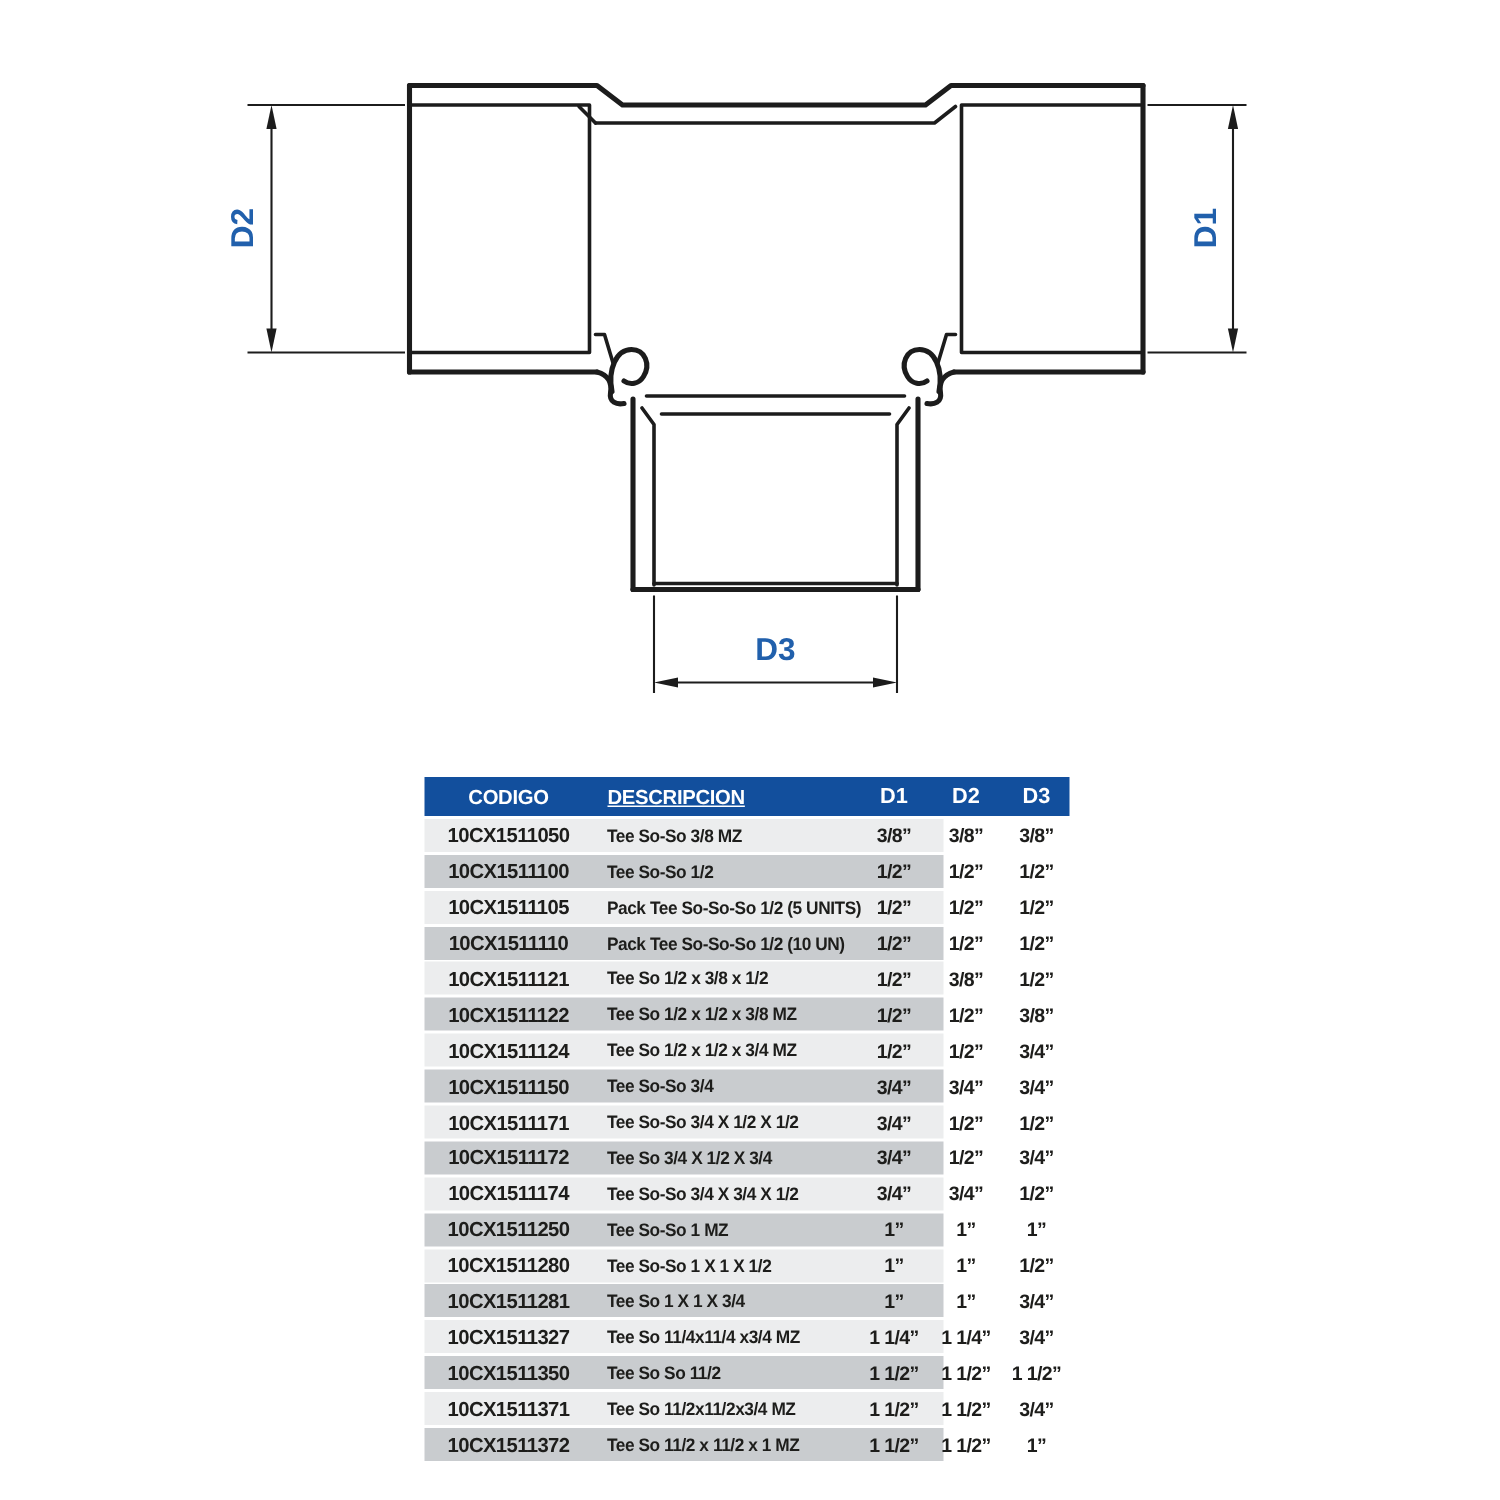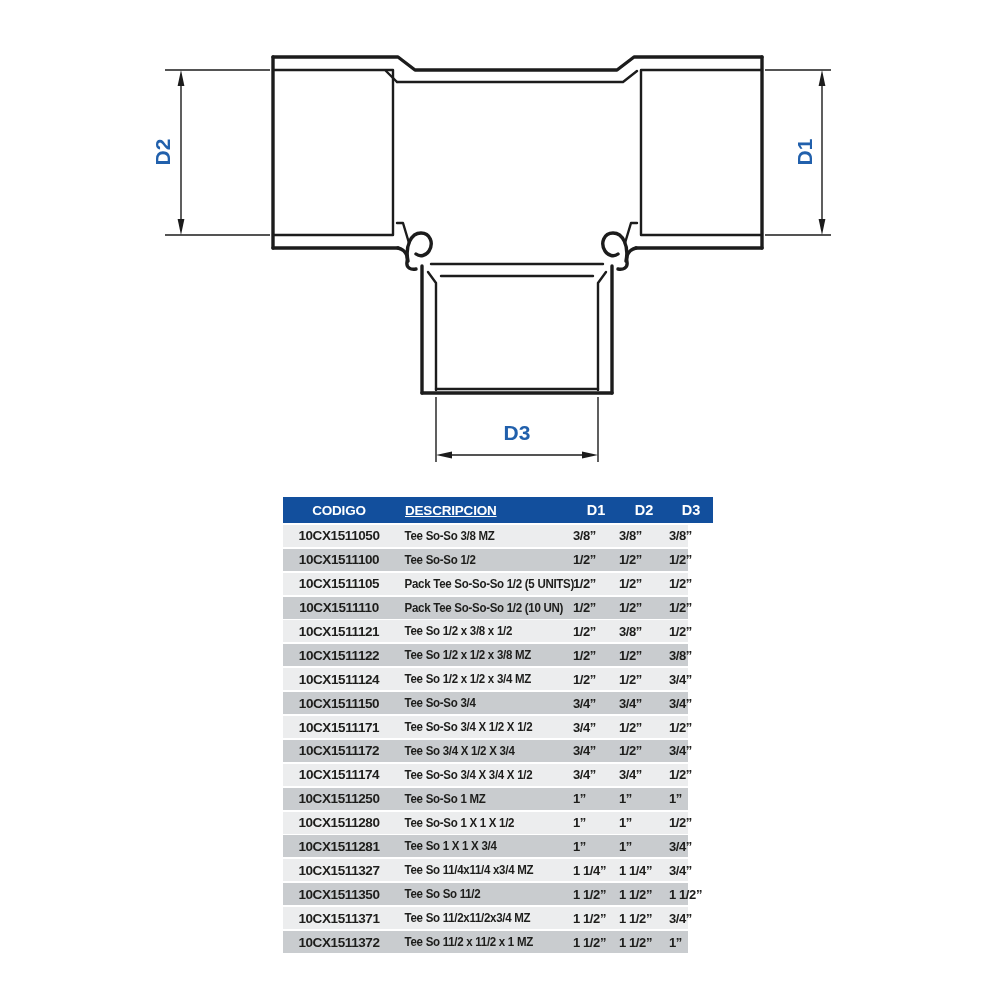--- a/index.html
+++ b/index.html
@@ -17,35 +17,35 @@
 
   
   .diagram{position:absolute;left:0;top:0;width:1000px;height:505px;}
   .outline{fill:none;stroke:var(--line);stroke-width:3.4;stroke-linejoin:round;stroke-linecap:round;}
   .inner{fill:none;stroke:var(--line);stroke-width:2.4;stroke-linejoin:round;stroke-linecap:round;}
   .dim{fill:none;stroke:var(--line);stroke-width:1.4;}
   .arrow{fill:var(--line);stroke:none;}
   .dim-label{fill:var(--accent);font-family:"Liberation Sans",sans-serif;font-weight:bold;font-size:21px;letter-spacing:0px;}
 
   
-  .tbl{position:absolute;left:283px;top:497px;width:430px;}
+  .tbl{position:absolute;left:283px;top:518px;width:430px;}
   .t-head{display:grid;grid-template-columns:112px 178px 46px 50px 44px;height:26px;align-items:center;
           background:var(--header-bg);color:#ffffff;font-weight:bold;}
   .h-code{text-align:center;font-size:13.5px;letter-spacing:-0.2px;}
   .h-desc{padding-left:10px;font-size:13.5px;letter-spacing:-0.2px;text-decoration:underline;}
   .h-d{text-align:center;font-size:14.5px;}
-  .t-body{width:405px;}
+  .t-body{width:346px;}
   .t-row{display:grid;grid-template-columns:112px 178px 46px 50px 44px;height:22px;margin-top:1.9px;
          align-items:center;color:var(--text);font-weight:bold;}
   .t-row:nth-child(odd){background:var(--row-light);}
   .t-row:nth-child(even){background:var(--row-gray);}
   .c-code{text-align:center;font-size:13.5px;letter-spacing:-0.4px;white-space:nowrap;}
   .c-desc{font-size:12px;letter-spacing:-0.3px;padding-left:10px;white-space:nowrap;
           transform:scaleX(0.96);transform-origin:left center;}
-  .c-val{text-align:left;font-size:13px;letter-spacing:-0.4px;white-space:nowrap;}
+  .c-val{text-align:center;font-size:13px;letter-spacing:-0.4px;white-space:nowrap;}
 </style>
 </head>
 <body>
 
 <div class="page">
 
   <svg class="diagram" viewBox="0 0 1000 505" xmlns="http://www.w3.org/2000/svg">
 
     <g>
       <path class="outline" d="M273,57 H398 L415,70 H617 L634,57 H762"></path>

